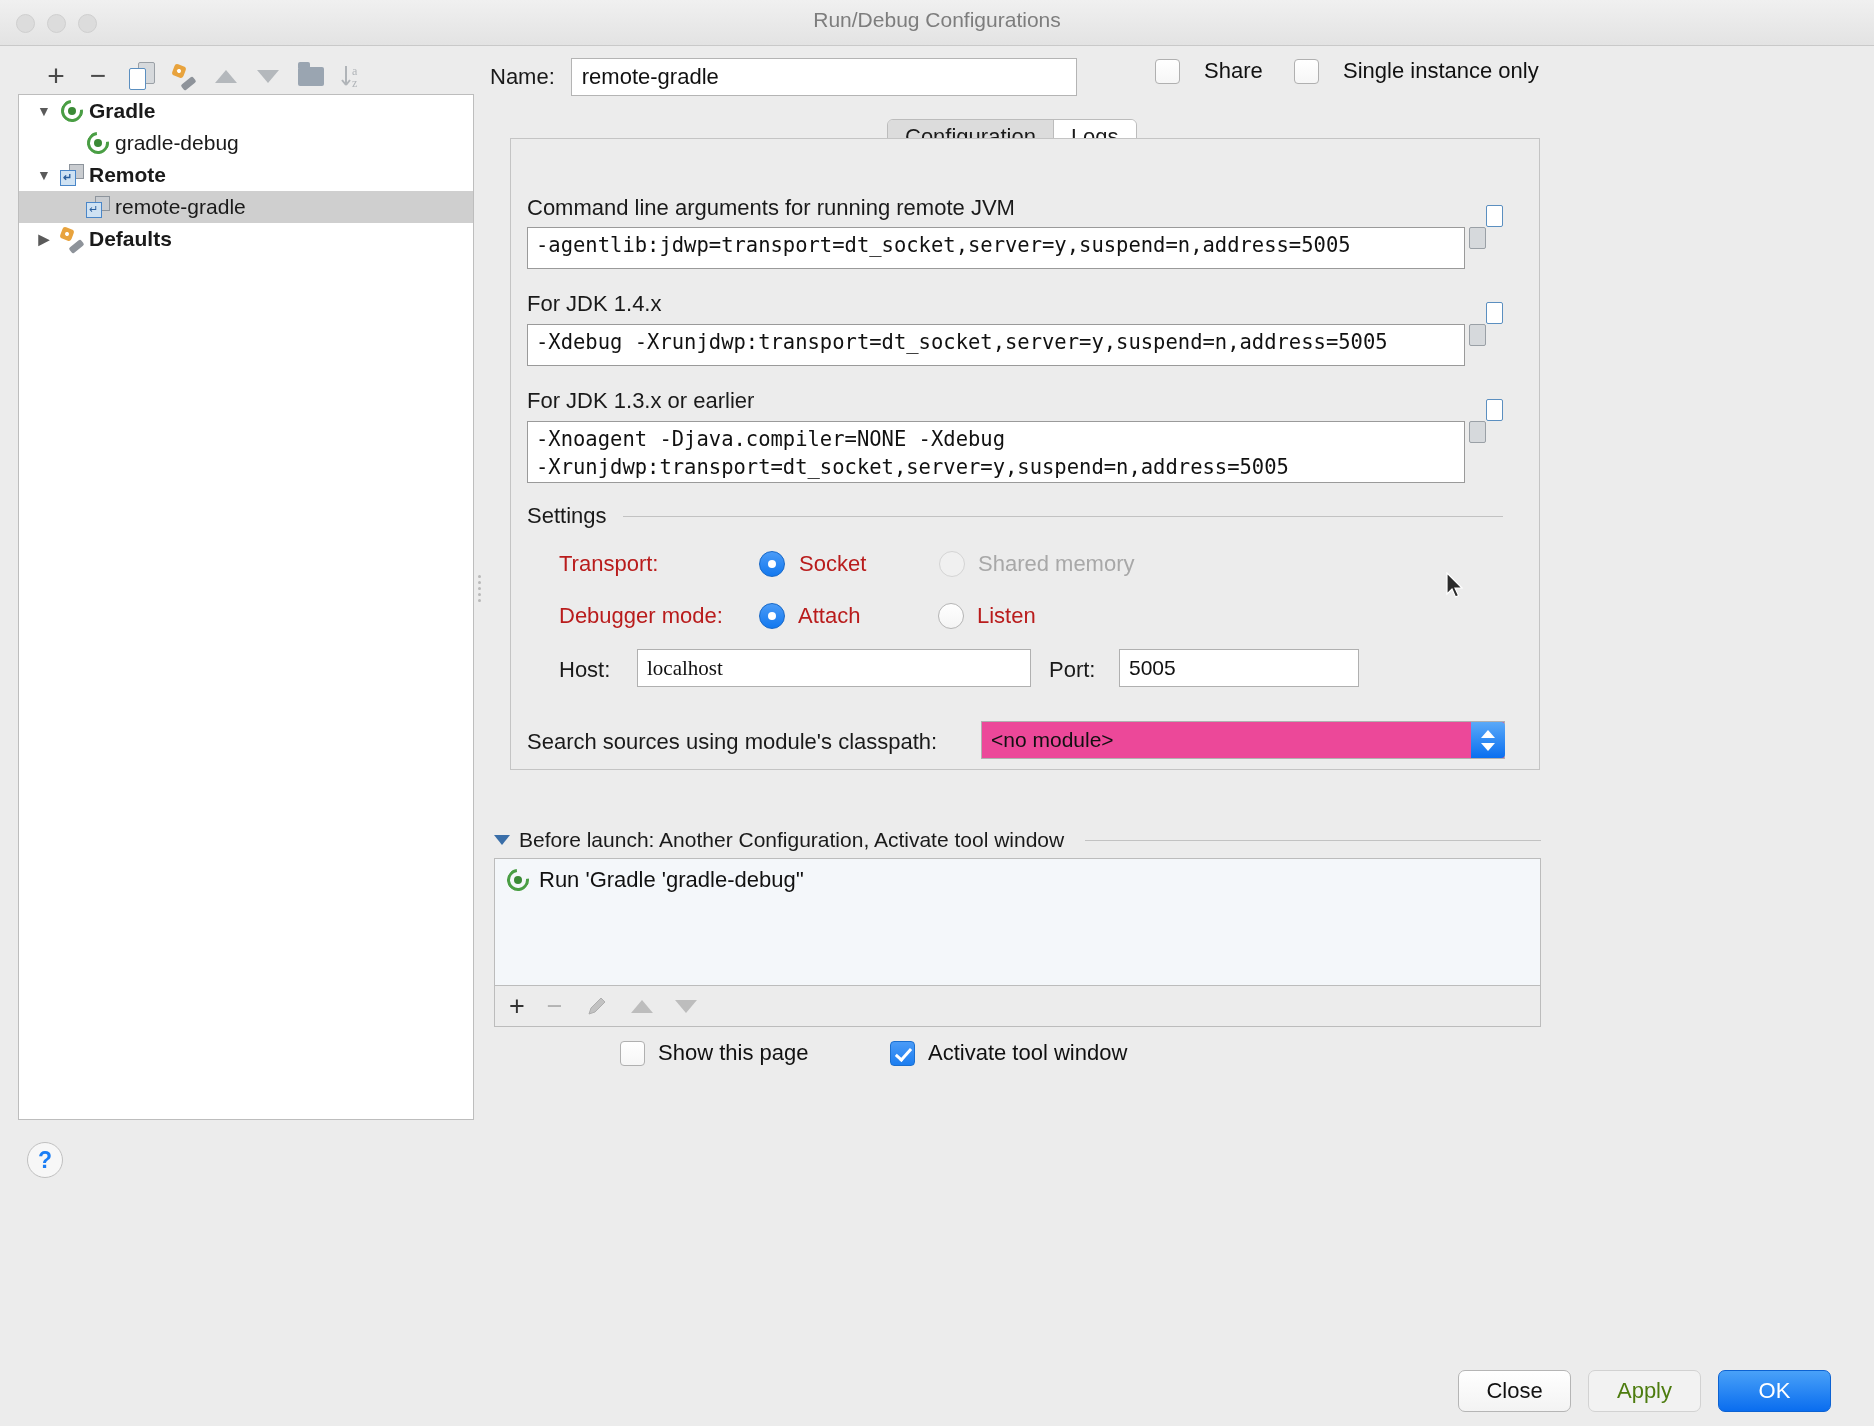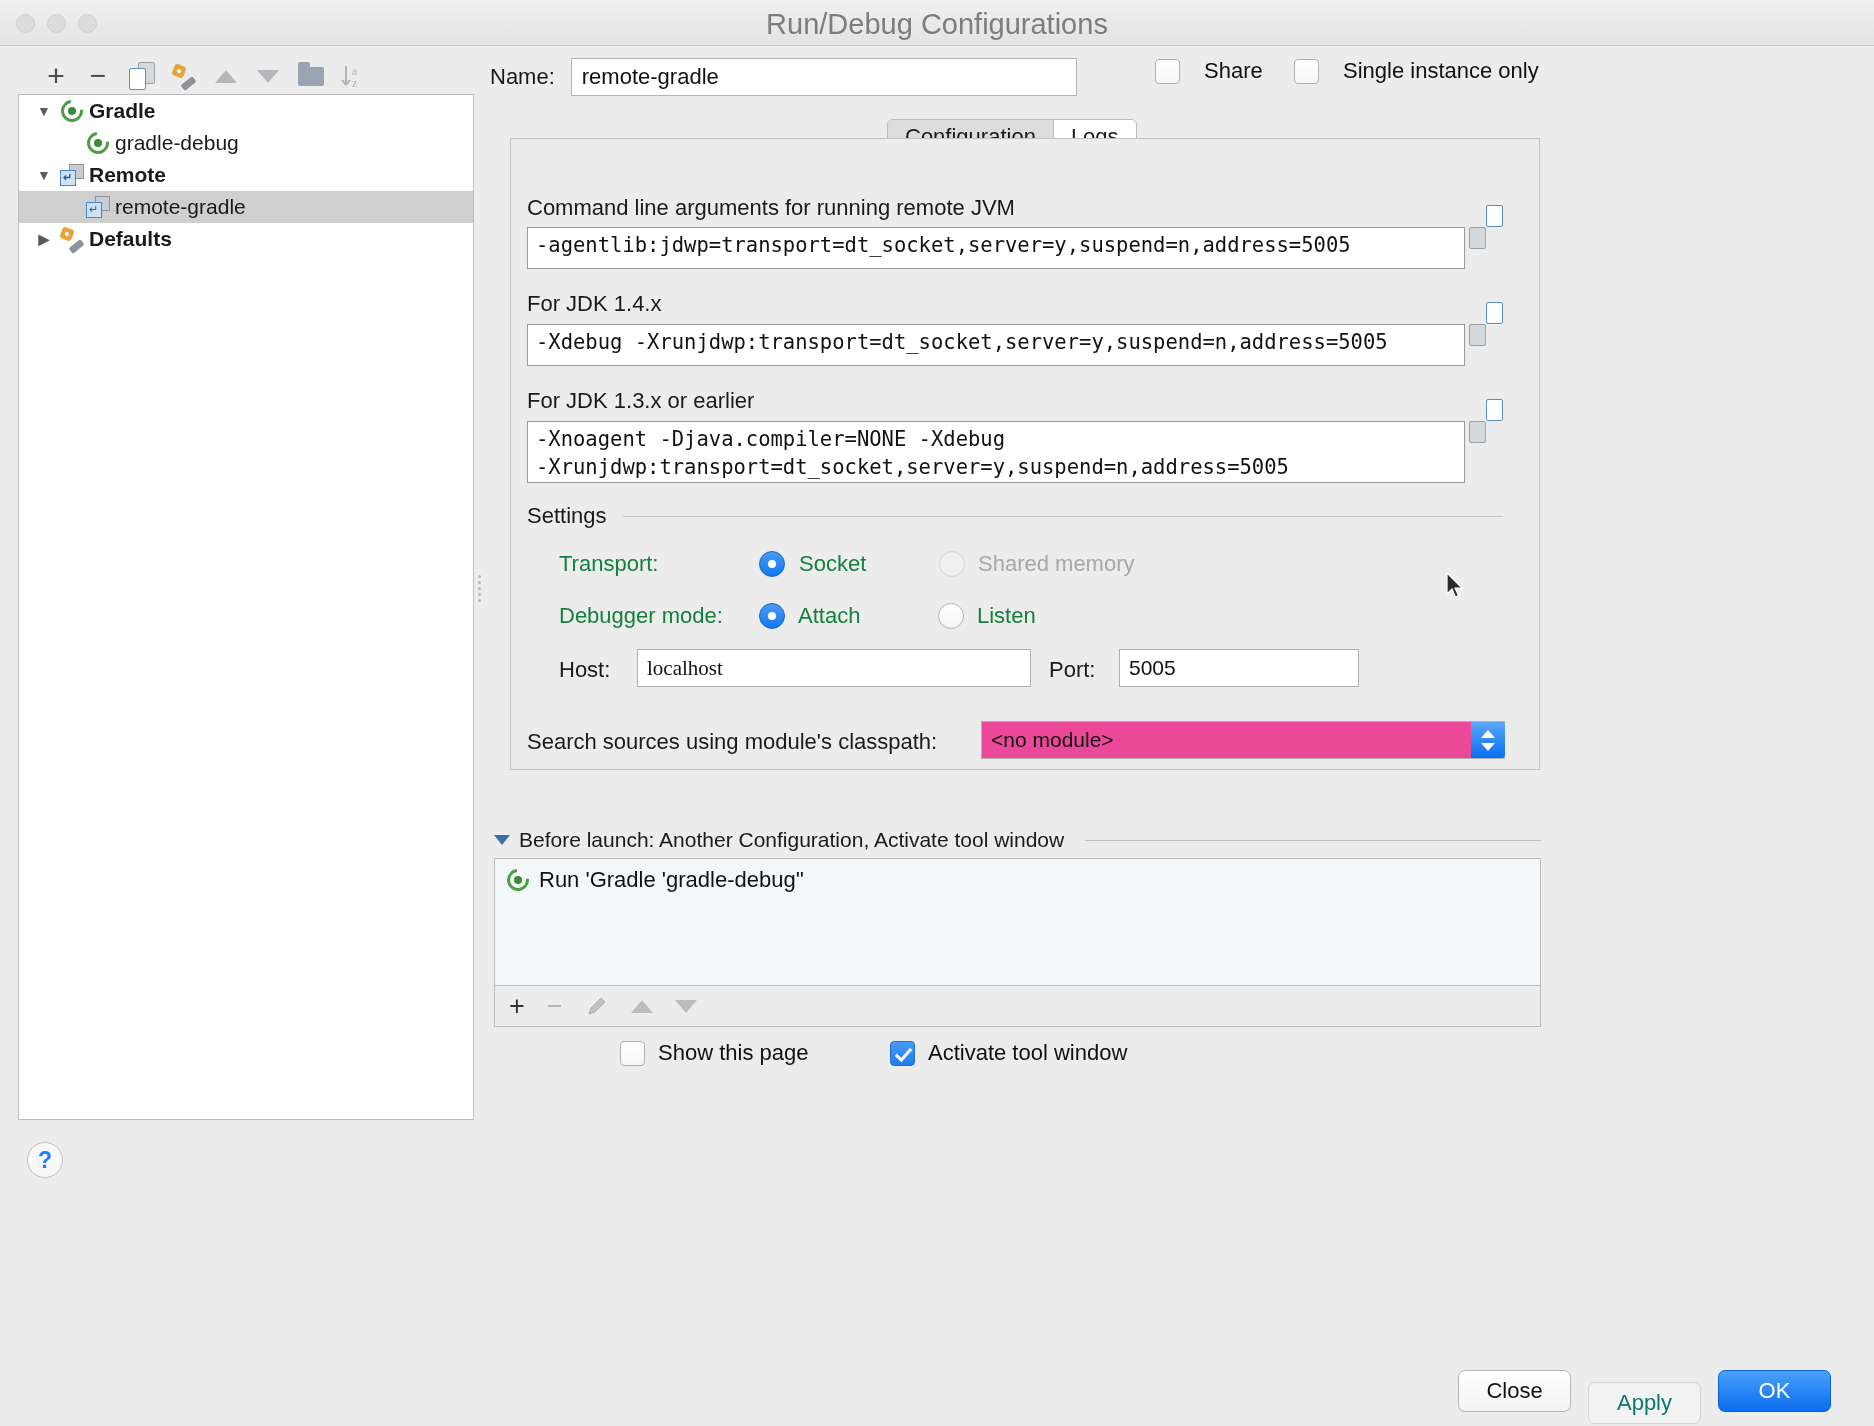--- a/index.html
+++ b/index.html
@@ -17,21 +17,21 @@
     background: linear-gradient(#f0f0f0, #e3e3e3);
     border-bottom: 1px solid #c9c9c9;
   }
   .traffic { position: absolute; top: 14px; display: flex; gap: 12px; left: 16px; }
   .traffic span {
     width: 19px; height: 19px; border-radius: 50%;
     background: #dcdcdc; border: 1px solid #cfcfcf; display: block;
   }
   .title {
     position: absolute; left: 0; top: 8px; width: 1874px;
-    text-align: center; font-size: 29px; color: #7d7d7d;
+    text-align: center; font-size: 21px; color: #7d7d7d;
   }
 
   
   .left-toolbar { position: absolute; left: 16px; top: 56px; width: 450px; height: 42px; }
   .tbtn {
     position: absolute; top: 0; width: 40px; height: 40px;
     display: flex; align-items: center; justify-content: center;
     font-size: 30px; color: #4a4a4a; line-height: 1; cursor: default;
   }
 
@@ -161,21 +161,21 @@
   .radio {
     width: 26px; height: 26px; border-radius: 50%; position: relative; display: inline-block;
     border: 1px solid #b5b5b5; background: linear-gradient(#ffffff,#f4f4f4);
   }
   .radio.on { background: linear-gradient(#4a9bf7,#1278ef); border-color: #1567c8; }
   .radio.on::after {
     content:""; position:absolute; left:8px; top:8px; width:8px; height:8px;
     border-radius:50%; background:#fff;
   }
   .radio.disabled { background: #f0f0f0; border-color: #d4d4d4; }
-  .rlabel { font-size: 22px; color: #15803d; }
+  .rlabel { font-size: 22px; color: #b91c1c; }
   .rlabel.disabled { color: #a8a8a8; }
 
   .txt-input {
     position: absolute; border: 1px solid #b0b0b0; background: #fff;
     font-size: 21px; color: #111; padding: 0 9px;
     font-family: "Liberation Sans", sans-serif;
   }
   .combo {
     position: absolute; border: 1px solid #b0b0b0; background: #ec4899;
     font-size: 21px; color: #111; display: flex; align-items: center; padding: 0 9px;
@@ -214,21 +214,21 @@
     position: absolute; left: 27px; top: 1142px; width: 36px; height: 36px;
     border-radius: 50%; border: 1px solid #c0c0c0; background: #f7f7f7;
     color: #1b7ef5; font-size: 23px; display:flex; align-items:center; justify-content:center;
     font-weight: bold;
   }
   .btn {
     position: absolute; height: 42px; border-radius: 7px; font-size: 22px;
     display: flex; align-items: center; justify-content: center;
     border: 1px solid #b5b5b5; background: linear-gradient(#ffffff,#f3f3f3); color: #111;
   }
-  .btn.disabled { color: #0f766e; background: #f2f2f2; border-color: #d2d2d2; margin-top: 12px; }
+  .btn.disabled { color: #4d7c0f; background: #f2f2f2; border-color: #d2d2d2; }
   .btn.primary { background: linear-gradient(#49a1f8,#0a6def); border-color: #0c62d2; color: #fff; }
 
   .splitter { position: absolute; left: 476px; top: 572px; width: 6px; height: 26px; }
   .splitter i { display:block; width:3px; height:3px; background:#b9b9b9; margin: 3px auto 0; border-radius:50%; }
 
   .cursor { position: absolute; left: 1446px; top: 572px; width: 18px; height: 28px; }
 </style>
 </head>
 <body>
 

